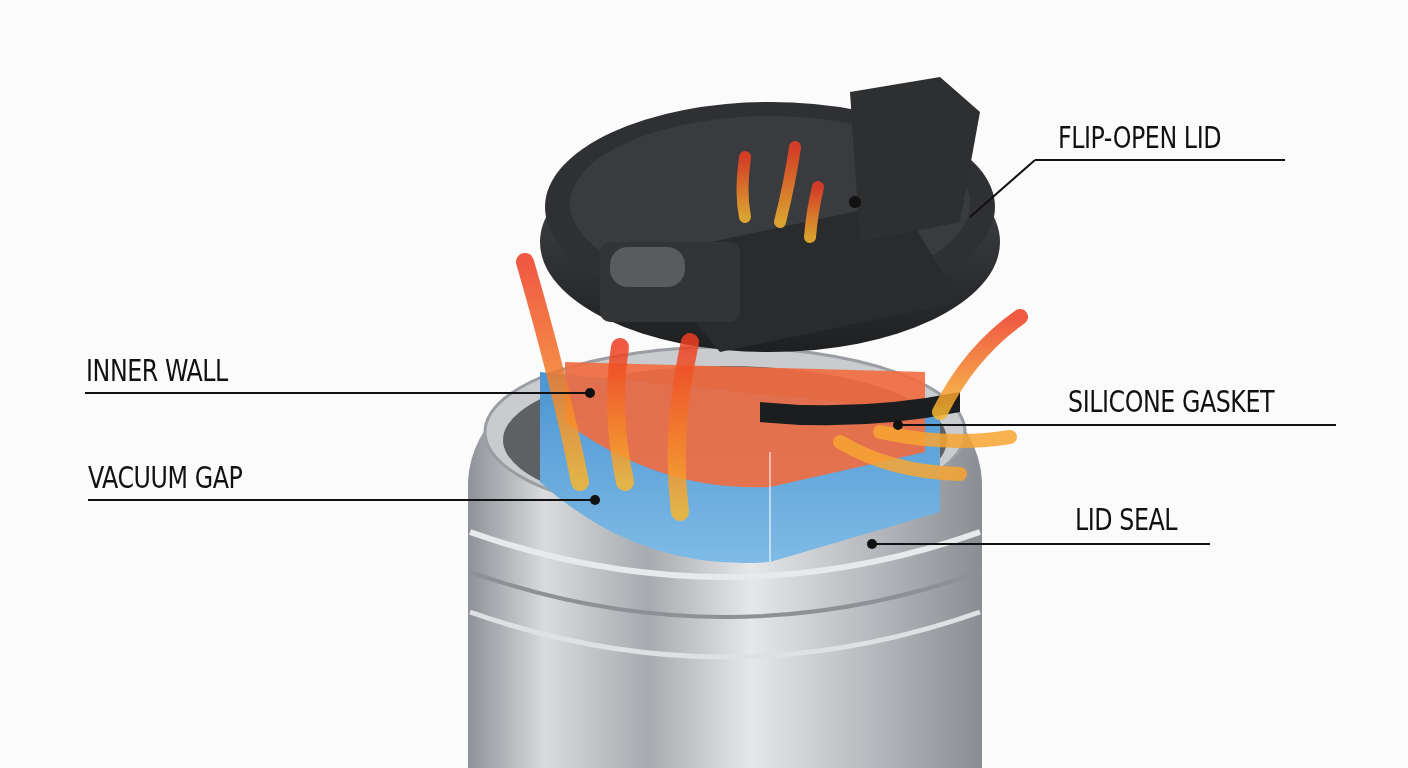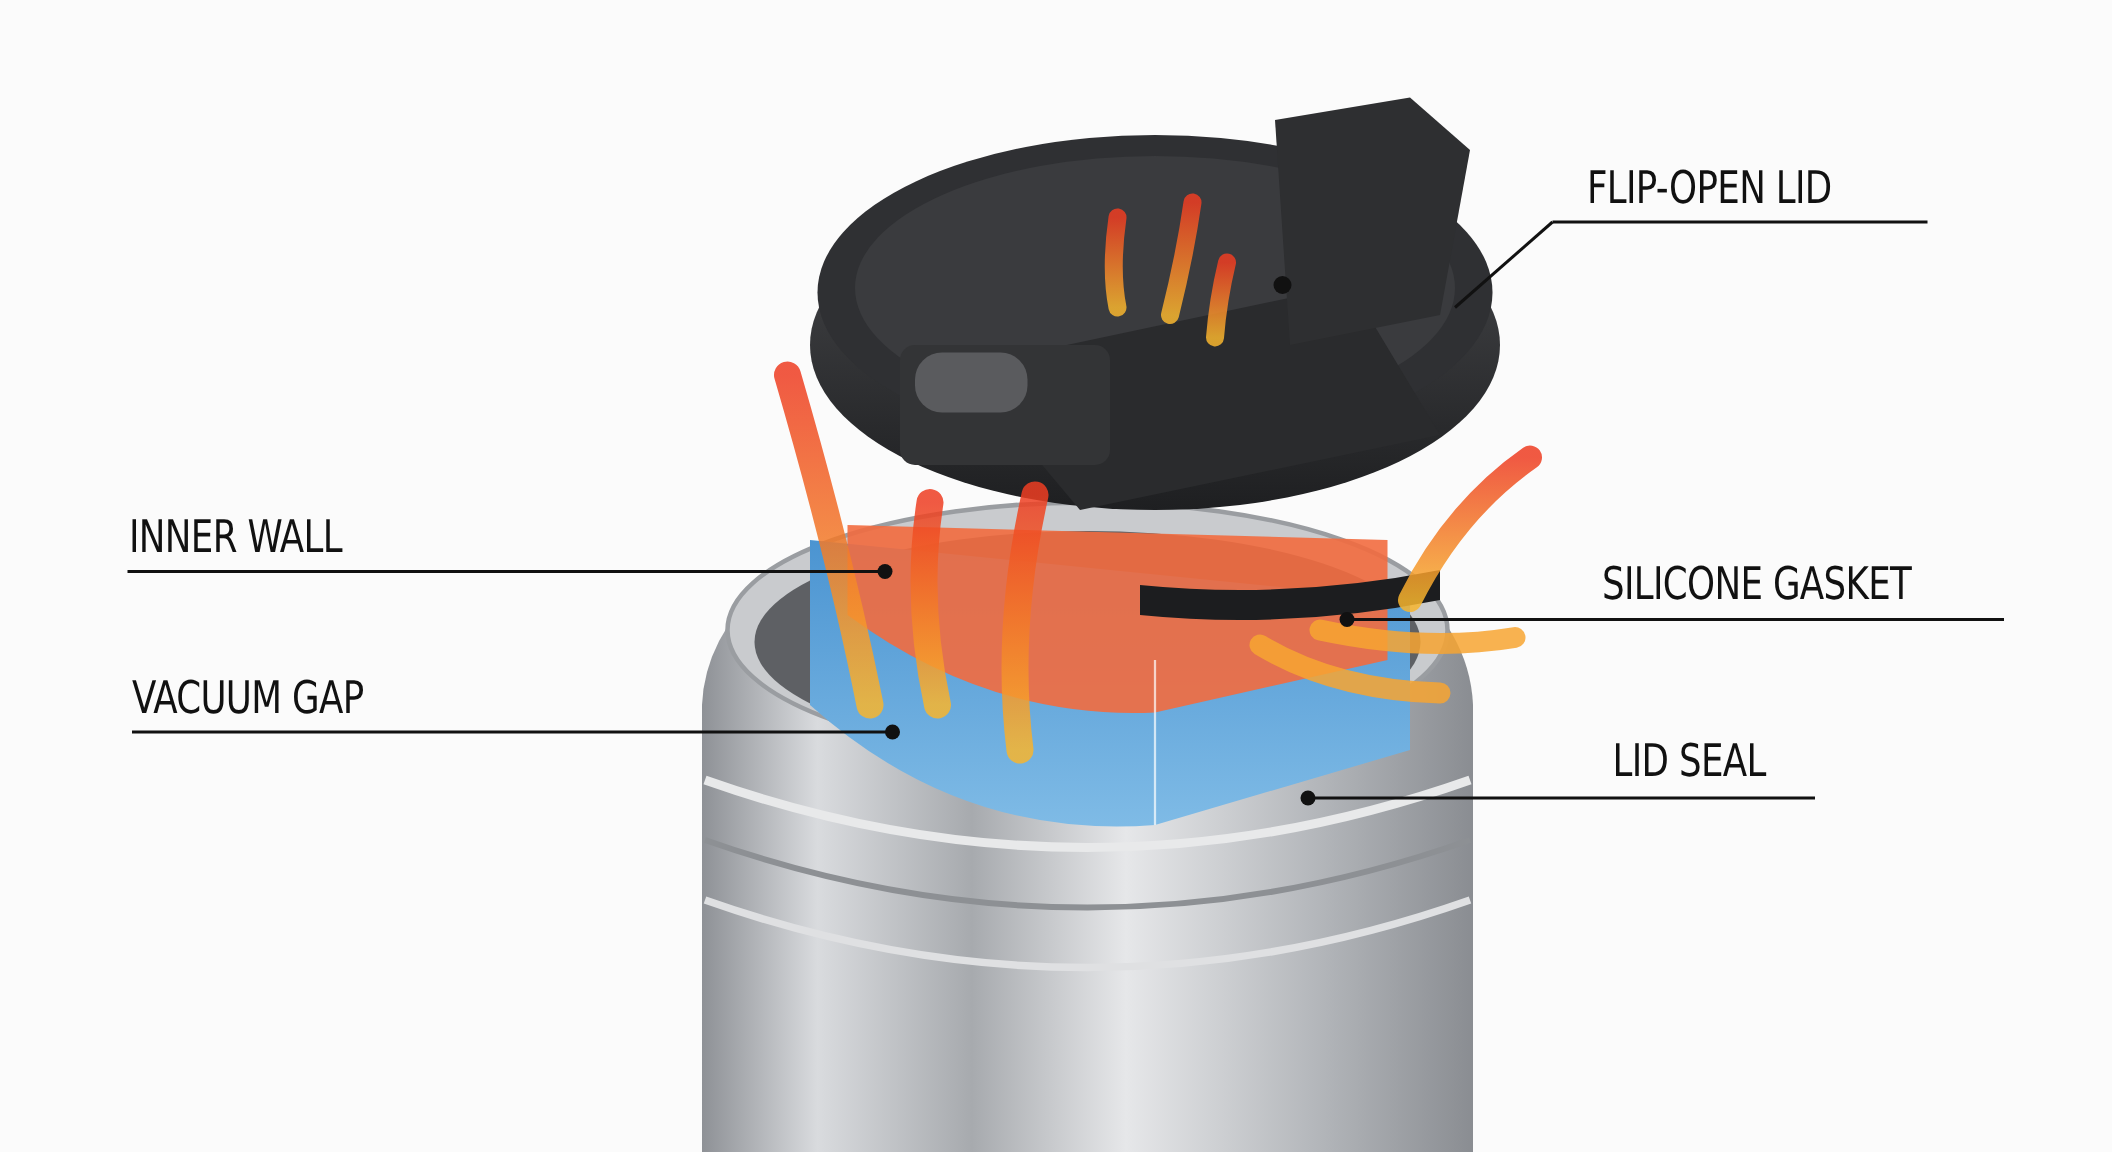--- a/index.html
+++ b/index.html
@@ -1,18 +1,18 @@
 <!DOCTYPE html>
 <html><head>
 <meta charset="utf-8">
 <style>
   html, body { margin:0; padding:0; }
   body { width:1408px; height:768px; background:#fbfbfb; overflow:hidden; position:relative;
          font-family:"Liberation Sans", sans-serif; }
-  .canvas { position:absolute; left:0; top:0; width:1408px; height:637px;border-radius:14px; }
+  .canvas { position:absolute; left:0; top:12px; width:1408px; height:637px;border-radius:14px; }
   .label { position:absolute; font-family:"DejaVu Sans", sans-serif; font-size:30px; color:#111;
            letter-spacing:-0.5px; font-stretch:condensed; transform:scaleX(0.88); transform-origin:left top; white-space:nowrap; }
 </style>
 </head>
 <body>
 
 <div class="canvas">
   <svg width="1408" height="768" viewBox="0 0 1408 768">
     <defs>
       <linearGradient id="steel" x1="0" x2="1" y1="0" y2="0">

